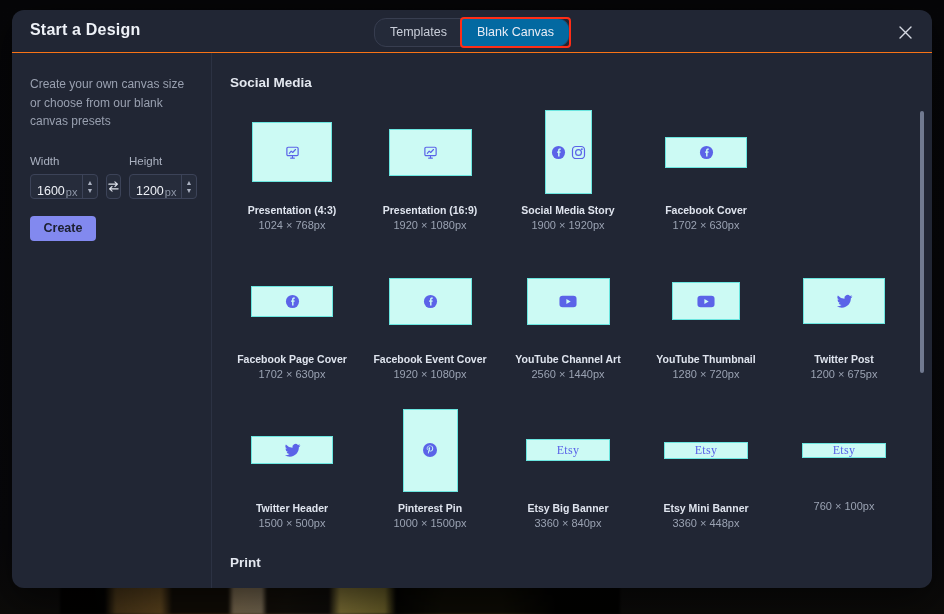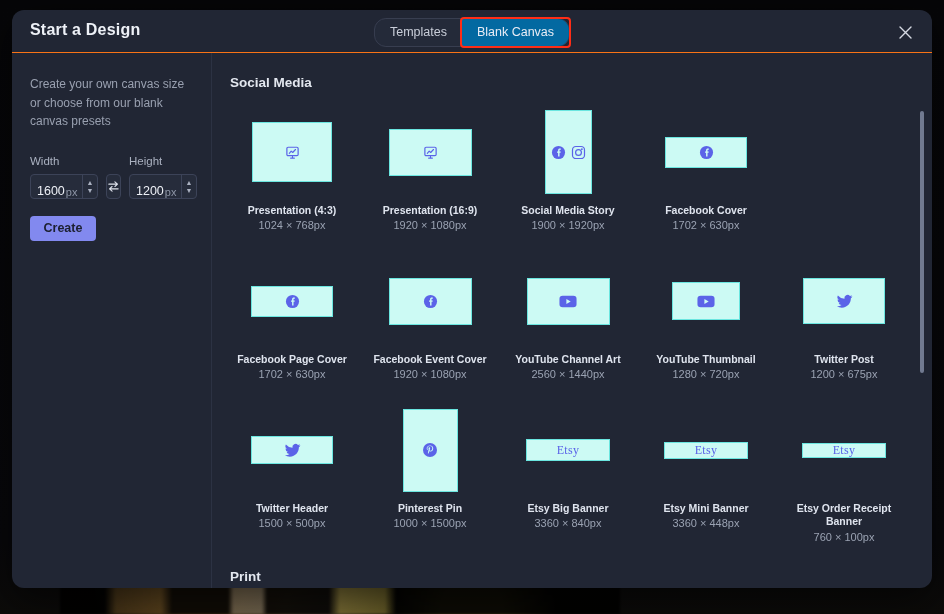--- a/index.html
+++ b/index.html
@@ -406,21 +406,20 @@
                 </div>
                 <div class="card-name">Etsy Mini Banner</div>
                 <div class="card-dims">3360 × 448px</div>
               </div>
               <div class="card">
                 <div class="thumb-box">
                   <div class="thumb" style="width: 84px; height: 15px;">
                     <span class="etsy-word">Etsy</span>
                   </div>
                 </div>
-                <div class="card-name">Etsy Order Receipt Banner</div>
                 <div class="card-dims">760 × 100px</div>
               </div>
             </div>
             <div class="row-gap"></div>
             <div class="section-title">Print</div>
           </div>
         <div class="scroll-track"></div>
         <div class="scroll-thumb"></div>
       </div>
 

